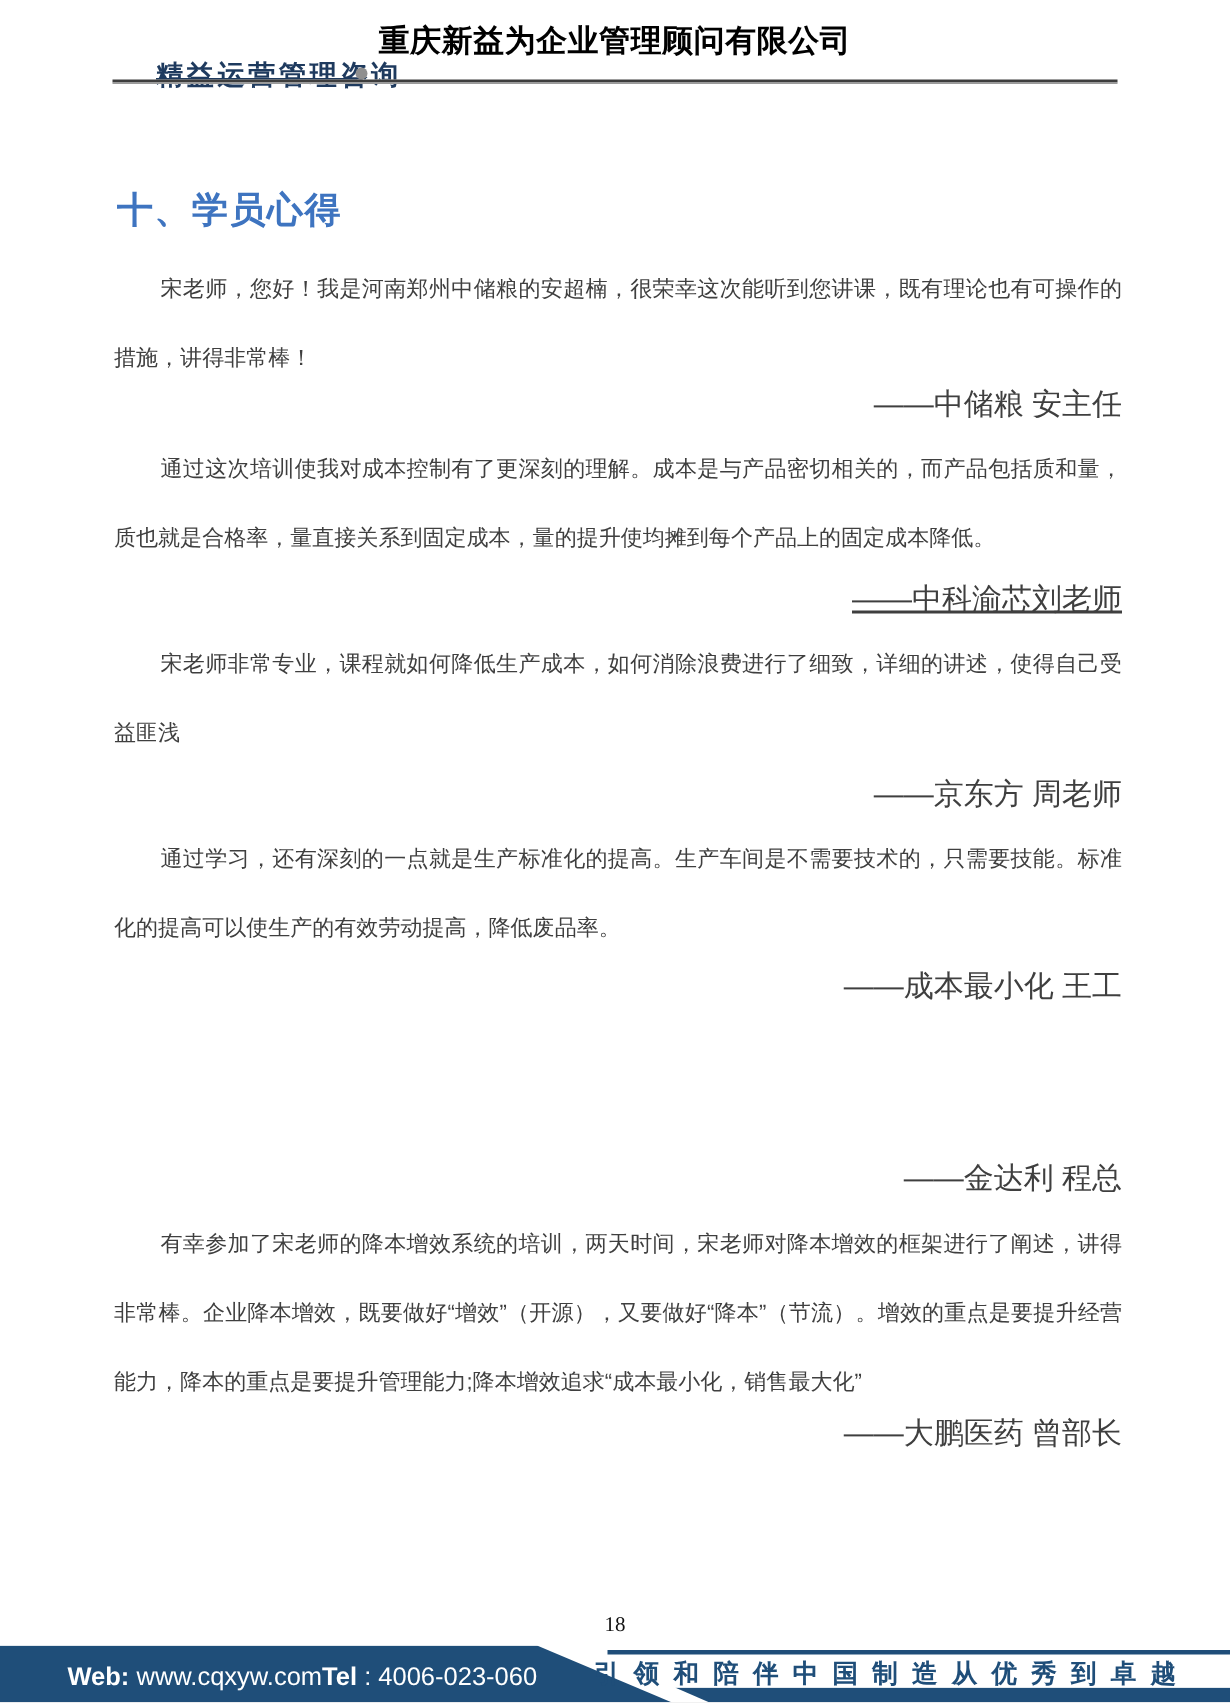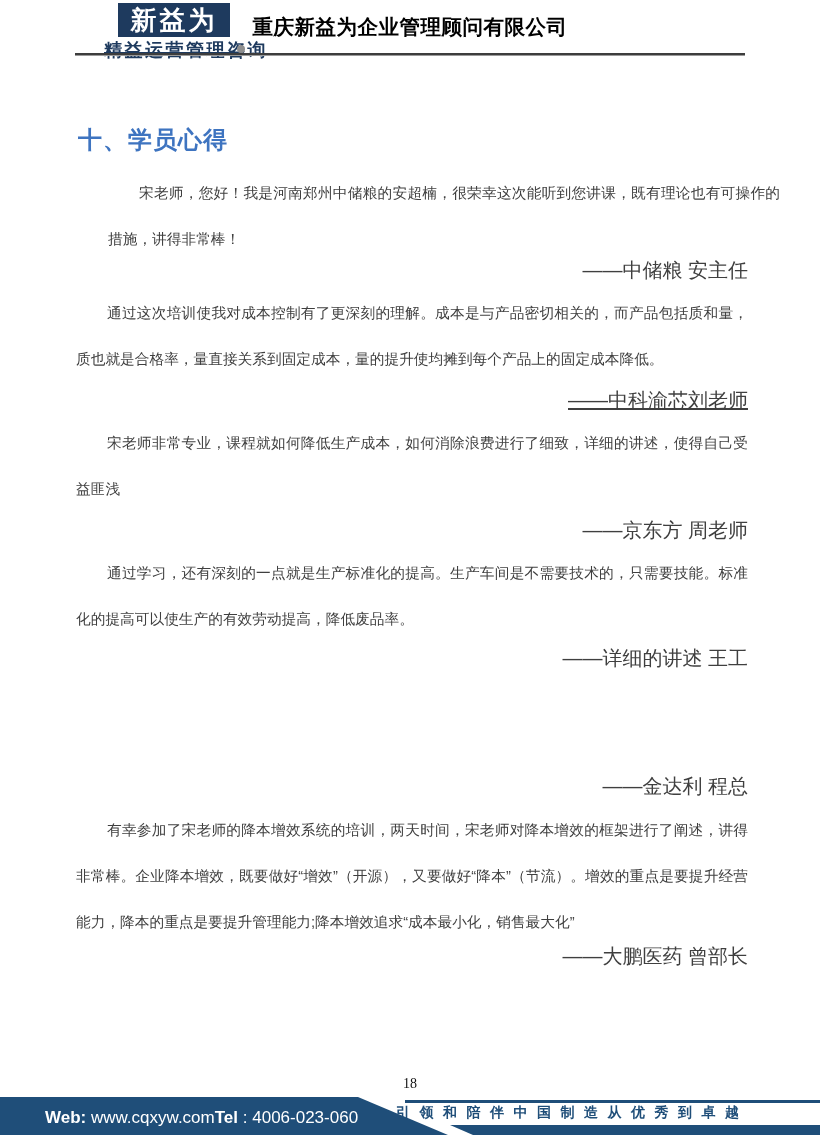--- a/index.html
+++ b/index.html
@@ -64,21 +64,21 @@
   .quote{
     position:absolute;left:76px;width:672px;
     font-size:14.7px;line-height:46px;color:var(--text);
     text-align:justify;text-indent:31px;
   }
   .attr{
     position:absolute;left:76px;width:672px;
     font-size:20px;line-height:46px;color:var(--text);
     text-align:right;white-space:nowrap;
   }
-  .q1{top:170px;margin-left:32px;} .a1{top:247px;}
+  .q1{top:170px;} .a1{top:247px;}
   .q2{top:290px;} .a2{top:377px;text-decoration:underline;}
   .q3{top:420px;} .a3{top:507px;}
   .q4{top:550px;} .a4{top:635px;}
   .q5{top:677px;} .a5{top:763px;}
   .q6{top:807px;} .a6{top:933px;}
   
   .page-number{
     position:absolute;left:0;top:1076px;width:100%;
     text-align:center;
     font-family:"Liberation Serif", serif;
@@ -98,50 +98,47 @@
     position:absolute;left:450px;top:1125px;width:370px;height:10px;
     background:var(--navy);
     clip-path:polygon(0 0, 100% 0, 100% 100%, 23px 100%);
   }
   .footer-rule{
     position:absolute;left:405px;top:1100px;width:415px;height:2.5px;
     background:var(--navy);
   }
   .slogan{
     position:absolute;left:396px;top:1104px;width:420px;
-    color:var(--navy);font-weight:bold;font-size:14px;
+    color:var(--navy);font-weight:bold;font-size:17px;
     letter-spacing:9.5px;white-space:nowrap;
   }
 </style>
 </head>
 <body>
 
 <div class="page">
 
-  <div class="logo-box">
-    <span>新益为</span>
-  </div>
   <div class="logo-sub">精益运营管理咨询</div>
   <div class="logo-dot"></div>
   <div class="company-cn">重庆新益为企业管理顾问有限公司</div>
   <div class="header-rule"></div>
 
   <div class="section-title">十、学员心得</div>
 
   <div class="quote q1">宋老师，您好！我是河南郑州中储粮的安超楠，很荣幸这次能听到您讲课，既有理论也有可操作的措施，讲得非常棒！</div>
   <div class="attr a1">——中储粮 安主任</div>
 
   <div class="quote q2">通过这次培训使我对成本控制有了更深刻的理解。成本是与产品密切相关的，而产品包括质和量，质也就是合格率，量直接关系到固定成本，量的提升使均摊到每个产品上的固定成本降低。</div>
   <div class="attr a2">——中科渝芯刘老师</div>
 
   <div class="quote q3">宋老师非常专业，课程就如何降低生产成本，如何消除浪费进行了细致，详细的讲述，使得自己受益匪浅</div>
   <div class="attr a3">——京东方 周老师</div>
 
   <div class="quote q4">通过学习，还有深刻的一点就是生产标准化的提高。生产车间是不需要技术的，只需要技能。标准化的提高可以使生产的有效劳动提高，降低废品率。</div>
-  <div class="attr a4">——详细的讲述 王工</div>
+  <div class="attr a4">——成本最小化 王工</div>
 
   <div class="attr a5">——金达利 程总</div>
 
   <div class="quote q6">有幸参加了宋老师的降本增效系统的培训，两天时间，宋老师对降本增效的框架进行了阐述，讲得非常棒。企业降本增效，既要做好“增效”（开源），又要做好“降本”（节流）。增效的重点是要提升经营能力，降本的重点是要提升管理能力;降本增效追求“成本最小化，销售最大化”</div>
   <div class="attr a6">——大鹏医药 曾部长</div>
 
   <div class="page-number">18</div>
 
   <div class="footer-left"></div>
   <div class="footer-left-text"><span class="b">Web:</span><span> www.cqxyw.com</span><span class="b">Tel</span><span> : 4006-023-060</span></div>

